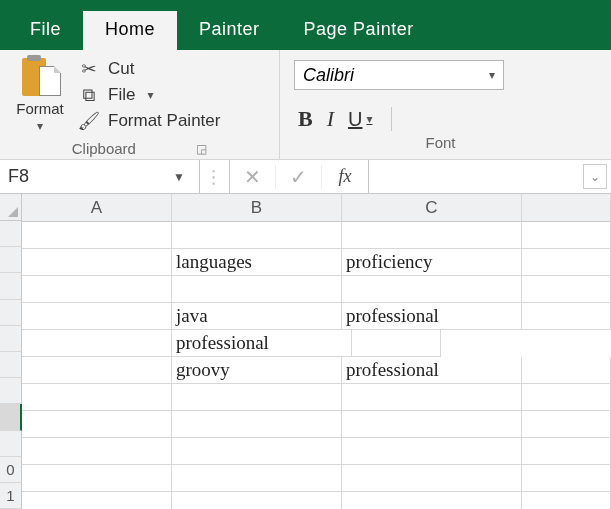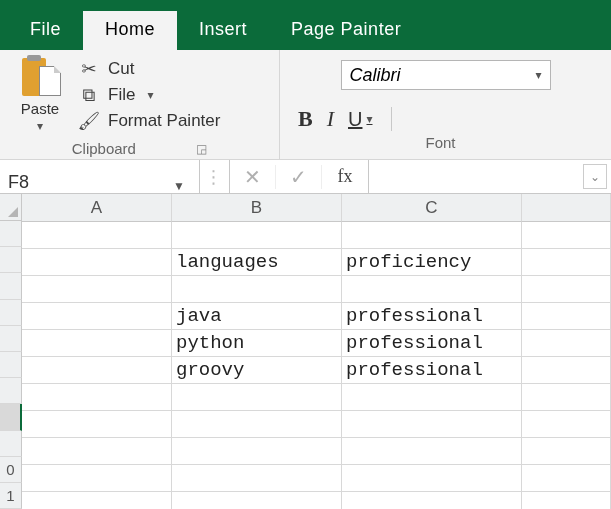--- a/index.html
+++ b/index.html
@@ -28,77 +28,77 @@
   .paste-sheet::after{content:"";position:absolute;right:-1px;top:-1px;width:0;height:0;border-left:7px solid #ccc;border-top:7px solid #f3f3f3;}
   .paste-text { font-size: 15px; color:#333; }
   .paste-arrow { font-size: 12px; color:#555; margin-top:2px;}
 
   .clip-col { display: flex; flex-direction: column; gap: 4px; padding-left: 6px; padding-top:4px;}
   .clip-item { display: flex; align-items: center; gap: 8px; font-size: 17px; color: #333; white-space: nowrap; cursor: default; padding:1px 2px;}
   .ic { width: 22px; height: 20px; display:inline-flex; align-items:center; justify-content:center; color:#444; font-size:18px; }
   .dd { font-size: 12px; color:#555; margin-left:4px; }
 
   .font-group { flex-direction: column; }
-  .font-row1 { display:flex; gap:8px; padding:6px 4px 6px 4px;justify-content:center;}
+  .font-row1 { display:flex; gap:8px; padding:6px 4px 6px 4px;}
   .font-name { width: 210px; height: 30px; border:1px solid #b5b5b5; background:#fff; display:flex; align-items:center; padding:0 8px; font-size:18px; font-style:italic; font-family: Calibri, Arial, sans-serif; justify-content:space-between;}
   .font-name .dd { font-style: normal;}
   .font-row2 { display:flex; gap:14px; padding:10px 4px 0 8px; align-items:center; font-size:20px;}
   .btn-b { font-weight:bold; font-family: "Times New Roman", serif; font-size:22px; color:#333; cursor:default;}
   .btn-i { font-style:italic; font-family: "Times New Roman", serif; font-size:22px; color:#333; cursor:default;}
   .btn-u { text-decoration: underline; font-family: "Times New Roman", serif; font-size:20px; color:#333; cursor:default; display:flex; align-items:center;}
   .vsep { width:1px; height:24px; background:#c8c8c8; margin:0 4px;}
 
   
   .fbar-row { display:flex; align-items:stretch; height:34px; border-bottom:1px solid #c8c8c8; background:#fff;}
-  .namebox { width:200px; border-right:1px solid #c8c8c8; display:flex; align-items:flex-end; padding:0 8px; font-size:18px; color:#333; justify-content:space-between;}
+  .namebox { width:200px; border-right:1px solid #c8c8c8; display:flex; align-items:center; padding:0 8px; font-size:18px; color:#333; justify-content:space-between;}
   .namebox .ddw { font-size:12px; color:#555; padding:0 6px;}
   .fbar-tools { display:flex; align-items:center; border-right:1px solid #c8c8c8;}
   .ftool { width:46px; display:flex; align-items:center; justify-content:center; color:#b0b0b0; font-size:20px; border-right:1px solid #eee; cursor:default;}
-  .ftool.fx { color:#444; font-family:"Times New Roman",serif; font-size:18px; border-right:none;}
+  .ftool.fx { color:#444; font-style:italic; font-family:"Times New Roman",serif; font-size:18px; border-right:none;}
   .fdots { width:30px; display:flex; align-items:center; justify-content:center; color:#bbb; font-size:18px; letter-spacing:2px; border-right:1px solid #c8c8c8;}
   .formula-input { flex:1; padding:0 8px; font-size:18px; color:#333; display:flex; align-items:center;}
   .expand { width:24px; border:1px solid #ccc; margin:4px; display:flex;align-items:center;justify-content:center;color:#888;font-size:12px;}
 
   
   .gridwrap { display:flex; height: calc(509px - 8px - 42px - 110px - 34px); overflow:hidden;}
   .rowhdrs { display:flex; flex-direction:column; background:#eef0f1;}
   .corner { height:28px; width:22px; border-right:1px solid #c8c8c8; border-bottom:1px solid #c8c8c8; background:#eef0f1; position:relative;}
   .corner::after{content:"";position:absolute;right:3px;bottom:3px;width:0;height:0;border-left:10px solid transparent;border-bottom:10px solid #b5b5b5;}
   .rowhdr { height:27px; width:22px; border-right:1px solid #c8c8c8; border-bottom:1px solid #d8d8d8; color:#555; font-size:15px; display:flex; align-items:center; justify-content:center; background:#eef0f1;}
   .rowhdr.sel { background:#d9d9d9; border-right:2px solid #0b6b3a; }
 
   .cols { flex:1; overflow:hidden;}
   .colhdrs { display:flex; height:28px; background:#eef0f1;}
   .colhdr { border-right:1px solid #d8d8d8; border-bottom:1px solid #c8c8c8; color:#555; font-size:17px; display:flex; align-items:center; justify-content:center; background:#eef0f1;}
   .cA{width:150px;} .cB{width:170px;} .cC{width:180px;} .cD{width:89px;}
 
   .datarow { display:flex; height:27px;}
-  .cell { border-right:1px solid #d8d8d8; border-bottom:1px solid #d8d8d8; font-size:19px; font-family: Liberation Mono, monospace; color:#222; padding:0 4px; display:flex; align-items:center; overflow:hidden; white-space:nowrap;}
+  .cell { border-right:1px solid #d8d8d8; border-bottom:1px solid #d8d8d8; font-size:19px; font-family: Liberation Serif, serif; color:#222; padding:0 4px; display:flex; align-items:center; overflow:hidden; white-space:nowrap;}
 </style>
 </head>
 <body>
 
 <div class="titlebar"></div>
 
 <div class="tabs">
   <div class="tab">File</div>
   <div class="tab active">Home</div>
-  <div class="tab">Insert</div>
+  <div class="tab">Painter</div>
   <div class="tab">Page Painter</div>
 </div>
 
 <div class="ribbon">
   <div class="group" style="width:280px;">
     <div class="group-body">
       <div class="paste-col">
         <div class="paste-icon">
           <div class="paste-board"></div>
             <div class="paste-sheet"></div>
         </div>
-        <div class="paste-text">Paste</div>
+        <div class="paste-text">Format</div>
         <div class="paste-arrow">▾</div>
       </div>
       <div class="clip-col">
         <div class="clip-item">
           <span class="ic">✂</span>
           <span>Cut</span>
         </div>
         <div class="clip-item">
           <span class="ic">⧉</span>
           <span>File</span>
@@ -194,21 +194,20 @@
         <div class="cell cD"></div>
       </div>
     <div class="datarow">
         <div class="cell cA"></div>
         <div class="cell cB">java</div>
         <div class="cell cC">professional</div>
         <div class="cell cD"></div>
       </div>
     <div class="datarow">
         <div class="cell cA"></div>
-        <div class="cell cB">python</div>
         <div class="cell cC">professional</div>
         <div class="cell cD"></div>
       </div>
     <div class="datarow">
         <div class="cell cA"></div>
         <div class="cell cB">groovy</div>
         <div class="cell cC">professional</div>
         <div class="cell cD"></div>
       </div>
     <div class="datarow">

